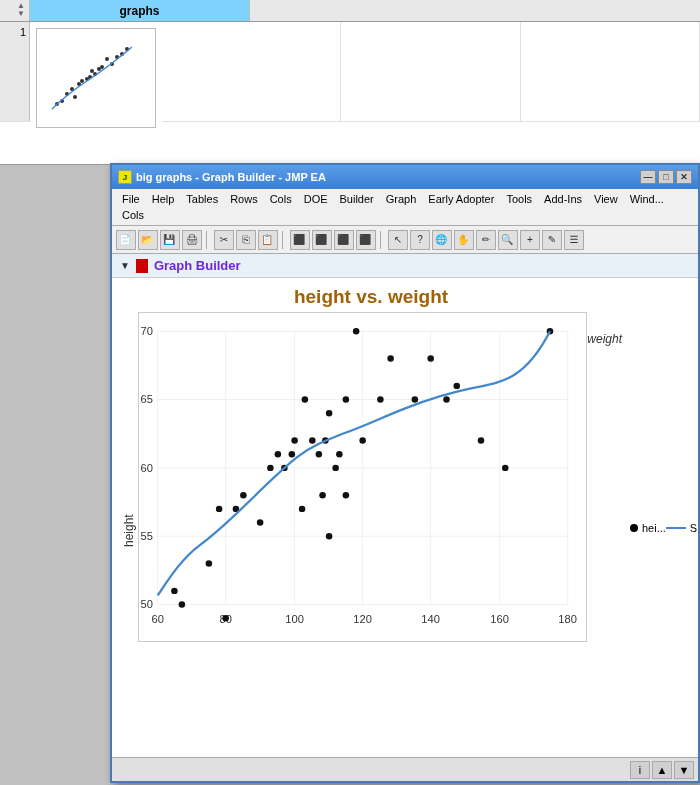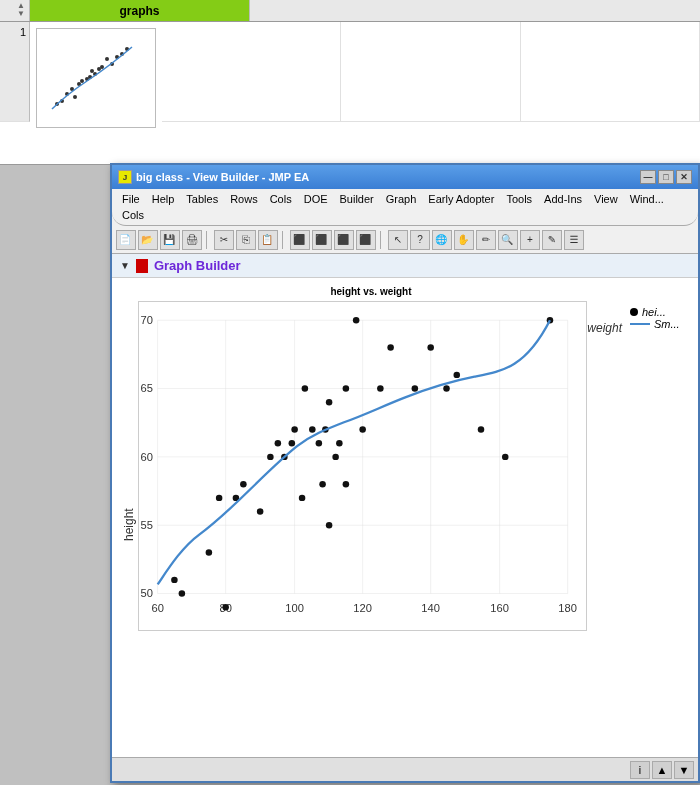--- a/index.html
+++ b/index.html
@@ -14,21 +14,21 @@
       border-bottom: 1px solid #999;
     }
     .spreadsheet-header-row {
       display: flex;
       height: 22px;
       border-bottom: 1px solid #999;
     }
     .col-corner { width: 30px; min-width: 30px; border-right: 1px solid #bbb; background: #e8e8e8; position: relative; }
     .col-corner-arrows { position: absolute; top: 2px; right: 2px; display: flex; flex-direction: column; }
     .corner-arrow { width: 10px; height: 8px; font-size: 8px; line-height: 8px; color: #666; }
-    .col-graphs { width: 220px; font-size: 12px; font-weight: bold; background: #84cc16; text-align: center; line-height: 22px; border-right: 1px solid #bbb; }
+    .col-graphs { width: 220px; font-size: 12px; font-weight: bold; background: #7dd3fc; text-align: center; line-height: 22px; border-right: 1px solid #bbb; }
     .col-empty { flex: 1; background: #e8e8e8; }
 
     .spreadsheet-data-row {
       display: flex;
       height: 100px;
     }
     .row-num-cell {
       width: 30px; min-width: 30px;
       border-right: 1px solid #bbb;
       border-bottom: 1px solid #e0e0e0;
@@ -81,21 +81,20 @@
     .jmp-window-controls { display: flex; gap: 2px; }
     .jmp-btn { width: 16px; height: 14px; background: #d0d0d0; border: 1px solid #888; font-size: 9px; display: flex; align-items: center; justify-content: center; cursor: pointer; color: #333; }
 
     .jmp-menubar {
       background: #f0f0f0;
       border-bottom: 1px solid #aaa;
       padding: 2px 4px;
       display: flex;
       flex-wrap: wrap;
       gap: 0;
-      border-radius: 14px;
     }
     .menu-item {
       padding: 2px 6px;
       font-size: 11px;
       cursor: pointer;
       color: #000;
     }
 
     .jmp-toolbar {
       background: #f0f0f0;
@@ -142,23 +141,23 @@
       padding: 8px;
       gap: 8px;
     }
     .chart-container {
       flex: 1;
       display: flex;
       flex-direction: column;
       align-items: center;
     }
     .chart-title {
-      font-size: 10px;
+      font-size: 19px;
       font-weight: bold;
-      color: #000000;
+      color: #a16207;
       margin-bottom: 4px;
     }
     .chart-inner {
       display: flex;
       flex: 1;
       width: 100%;
     }
     .y-axis-label {
       writing-mode: vertical-rl;
       transform: rotate(180deg);
@@ -182,25 +181,24 @@
       font-size: 12px;
       color: #333;
       text-align: center;
       margin-top: 20px;
       font-style: italic;
     }
 
     .legend-area {
       width: 60px;
       display: flex;
-      flex-direction: column;
+      flex-direction: row;
       padding-top: 20px;
       gap: 0;
       font-size: 11px;
-      font-style: italic;
     }
     .legend-item {
       display: flex;
       align-items: center;
       gap: 4px;
     }
     .legend-dot { width: 8px; height: 8px; background: #000; border-radius: 50%; }
     .legend-line { width: 20px; height: 2px; background: #4488cc; }
 
     .jmp-statusbar {
@@ -271,21 +269,21 @@
     <div class="data-cell-empty"></div>
     <div class="data-cell-empty"></div>
   </div>
 </div>
 
 <div class="jmp-window">
 
   <div class="jmp-titlebar">
     <div class="jmp-title-left">
       <div class="jmp-title-icon">J</div>
-      <span>big class - View Builder - JMP EA</span>
+      <span>big graphs - Graph Builder - JMP EA</span>
     </div>
     <div class="jmp-window-controls">
       <div class="jmp-btn">—</div>
       <div class="jmp-btn">□</div>
       <div class="jmp-btn">✕</div>
     </div>
   </div>
 
   <div class="jmp-menubar">
     <span class="menu-item">File</span>

